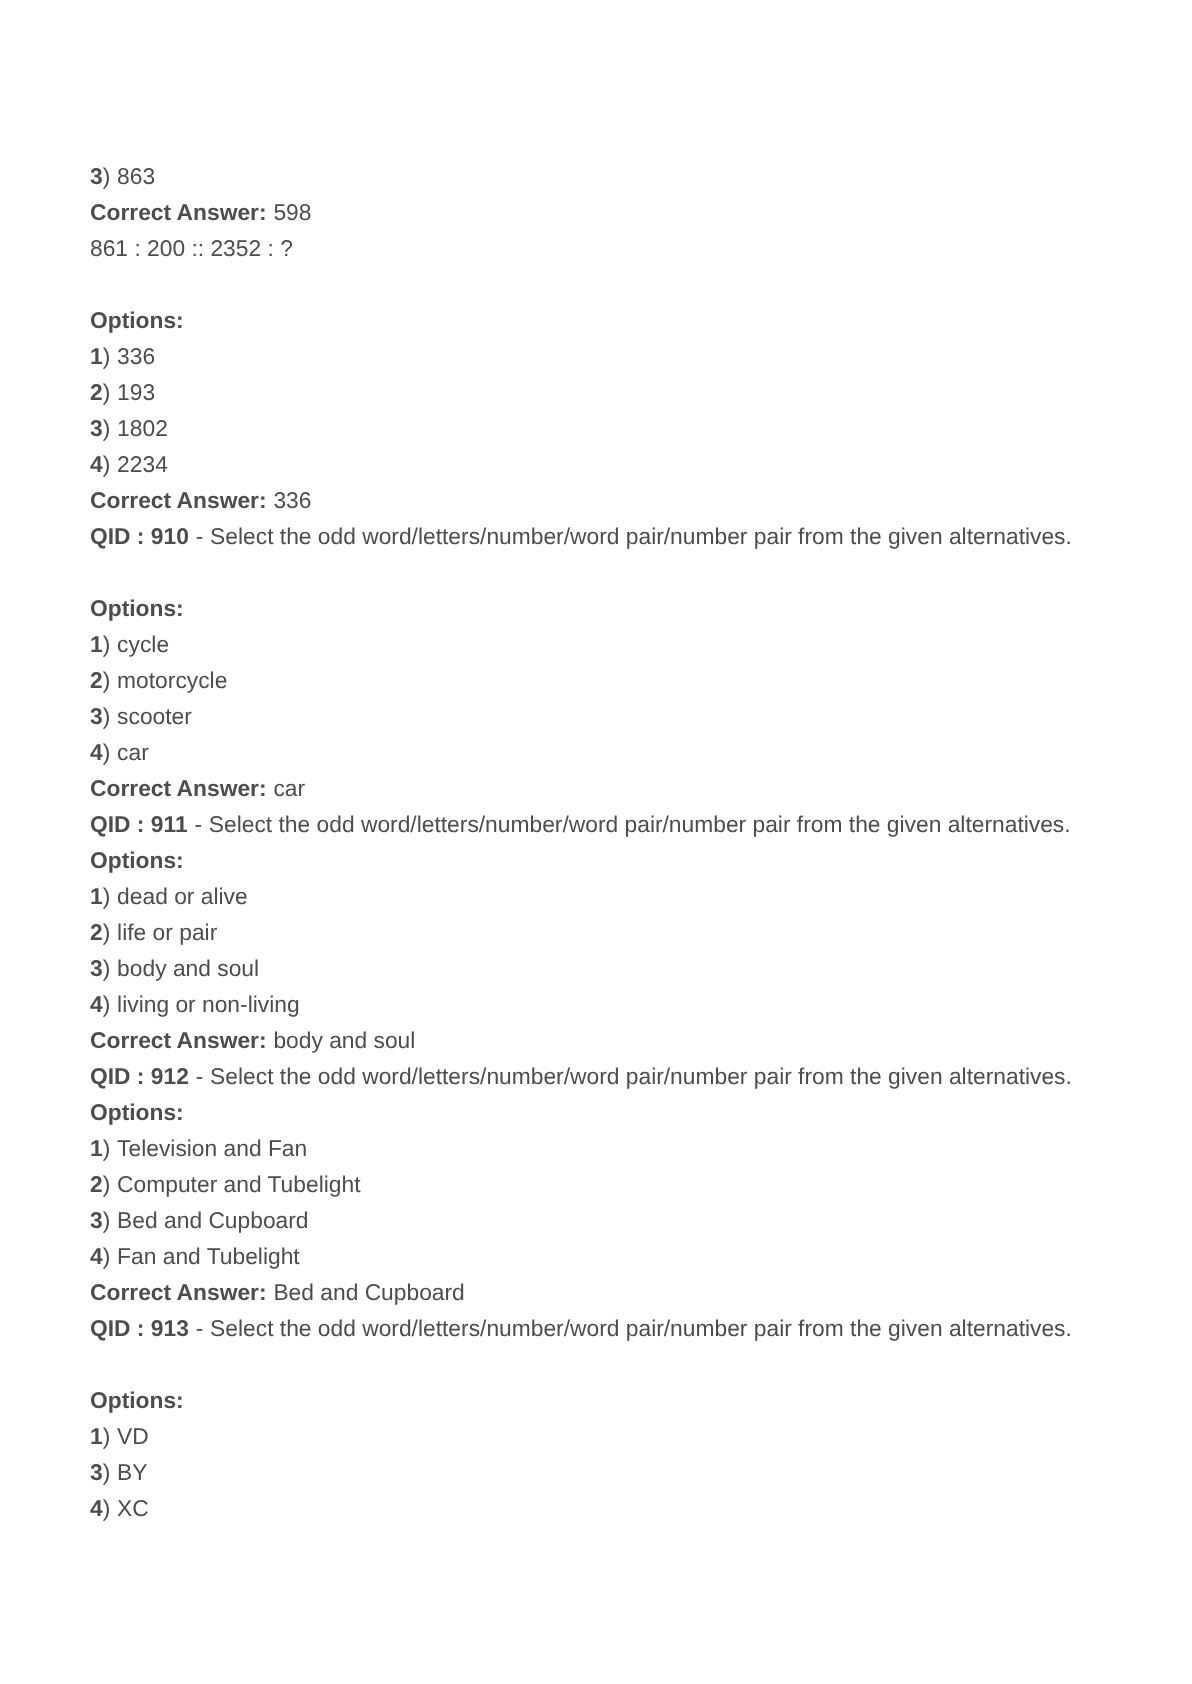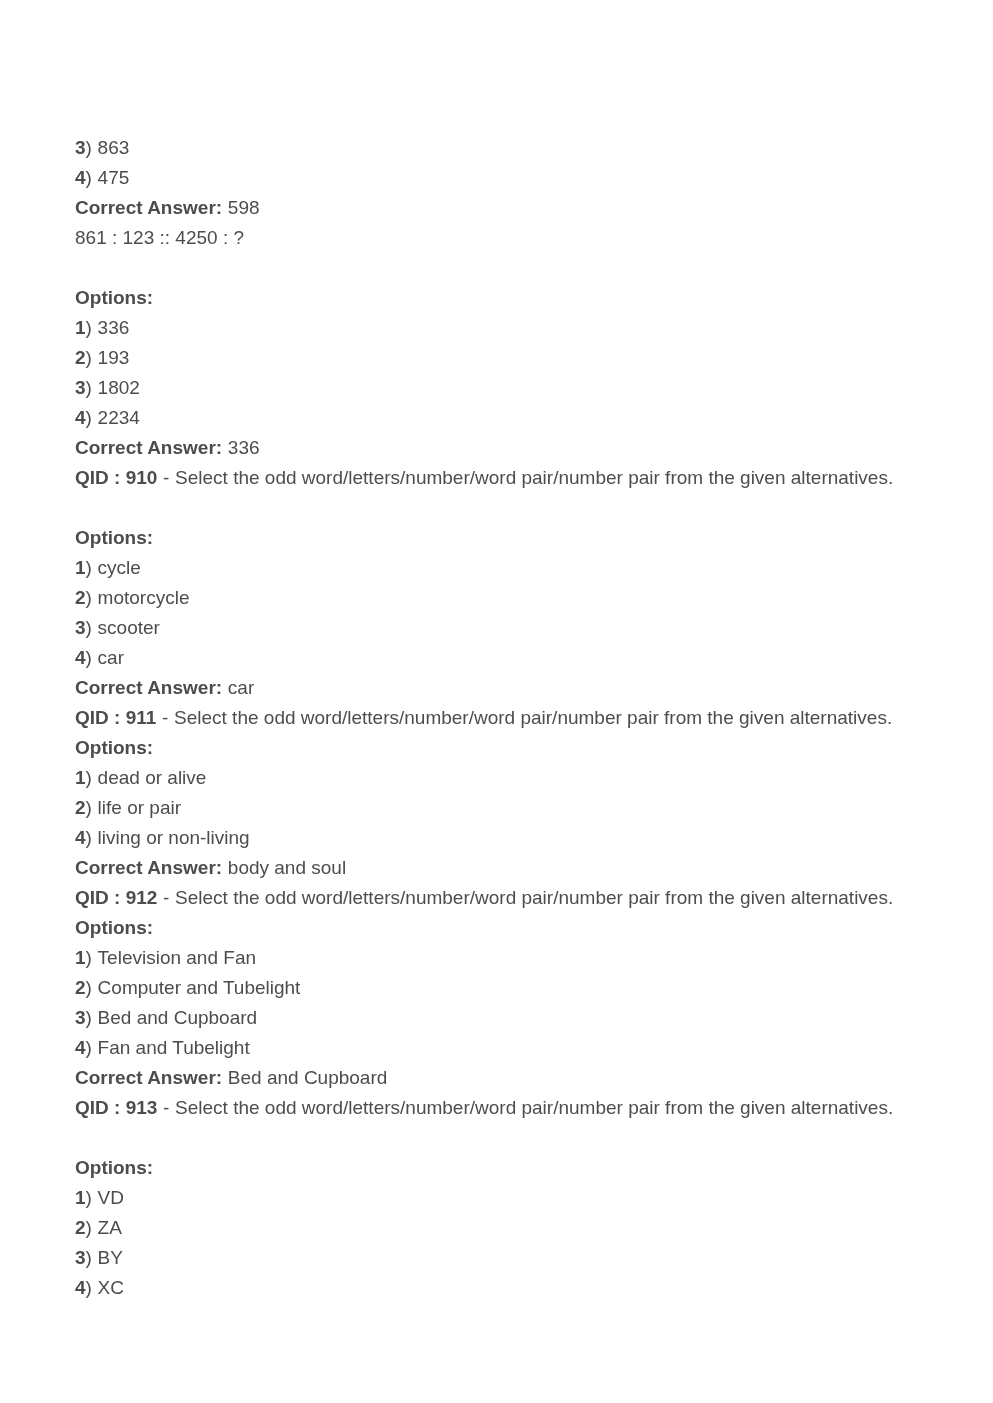--- a/index.html
+++ b/index.html
@@ -21,24 +21,23 @@
   .b { font-weight: 700; }
   .val { margin-left: 0.30em; }
   .dash { margin: 0 0.30em; }
 </style>
 </head>
 <body style="color: rgb(77, 77, 77); background: rgb(255, 255, 255);">
 
 <main class="doc">
 
   <div class="line"><span class="b">3</span><span>)</span><span class="val">863</span></div>
-  <div class="line"><span class="b">4</span><span>)</span><span class="val">475</span></div>
   <div class="line"><span class="b">Correct Answer:</span><span class="val">598</span></div>
 
-  <div class="line">861 : 123 :: 4250 : ?</div>
+  <div class="line">861 : 200 :: 2352 : ?</div>
   <div class="line blank"></div>
   <div class="line"><span class="b">Options:</span></div>
   <div class="line"><span class="b">1</span><span>)</span><span class="val">336</span></div>
   <div class="line"><span class="b">2</span><span>)</span><span class="val">193</span></div>
   <div class="line"><span class="b">3</span><span>)</span><span class="val">1802</span></div>
   <div class="line"><span class="b">4</span><span>)</span><span class="val">2234</span></div>
   <div class="line"><span class="b">Correct Answer:</span><span class="val">336</span></div>
 
   <div class="line"><span class="b">QID : 910</span><span class="dash">-</span><span>Select the odd word/letters/number/word pair/number pair from the given alternatives.</span></div>
   <div class="line blank"></div>
@@ -46,32 +45,32 @@
   <div class="line"><span class="b">1</span><span>)</span><span class="val">cycle</span></div>
   <div class="line"><span class="b">2</span><span>)</span><span class="val">motorcycle</span></div>
   <div class="line"><span class="b">3</span><span>)</span><span class="val">scooter</span></div>
   <div class="line"><span class="b">4</span><span>)</span><span class="val">car</span></div>
   <div class="line"><span class="b">Correct Answer:</span><span class="val">car</span></div>
 
   <div class="line"><span class="b">QID : 911</span><span class="dash">-</span><span>Select the odd word/letters/number/word pair/number pair from the given alternatives.</span></div>
   <div class="line"><span class="b">Options:</span></div>
   <div class="line"><span class="b">1</span><span>)</span><span class="val">dead or alive</span></div>
   <div class="line"><span class="b">2</span><span>)</span><span class="val">life or pair</span></div>
+  <div class="line"><span class="b">3</span><span>)</span><span class="val">body and soul</span></div>
   <div class="line"><span class="b">4</span><span>)</span><span class="val">living or non-living</span></div>
   <div class="line"><span class="b">Correct Answer:</span><span class="val">body and soul</span></div>
 
   <div class="line"><span class="b">QID : 912</span><span class="dash">-</span><span>Select the odd word/letters/number/word pair/number pair from the given alternatives.</span></div>
   <div class="line"><span class="b">Options:</span></div>
   <div class="line"><span class="b">1</span><span>)</span><span class="val">Television and Fan</span></div>
   <div class="line"><span class="b">2</span><span>)</span><span class="val">Computer and Tubelight</span></div>
   <div class="line"><span class="b">3</span><span>)</span><span class="val">Bed and Cupboard</span></div>
   <div class="line"><span class="b">4</span><span>)</span><span class="val">Fan and Tubelight</span></div>
   <div class="line"><span class="b">Correct Answer:</span><span class="val">Bed and Cupboard</span></div>
 
   <div class="line"><span class="b">QID : 913</span><span class="dash">-</span><span>Select the odd word/letters/number/word pair/number pair from the given alternatives.</span></div>
   <div class="line blank"></div>
   <div class="line"><span class="b">Options:</span></div>
   <div class="line"><span class="b">1</span><span>)</span><span class="val">VD</span></div>
-  <div class="line"><span class="b">2</span><span>)</span><span class="val">ZA</span></div>
   <div class="line"><span class="b">3</span><span>)</span><span class="val">BY</span></div>
   <div class="line"><span class="b">4</span><span>)</span><span class="val">XC</span></div>
 
 </main>
 
 </body></html>

